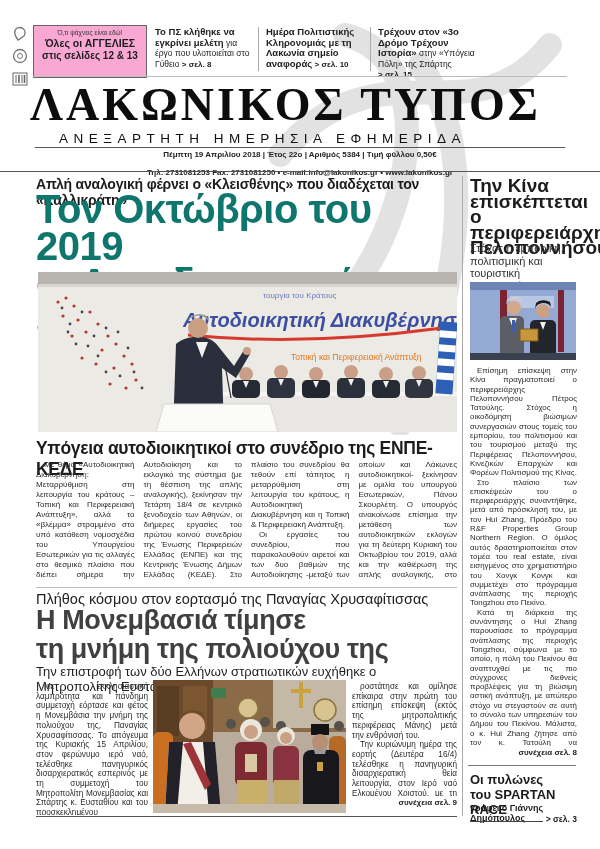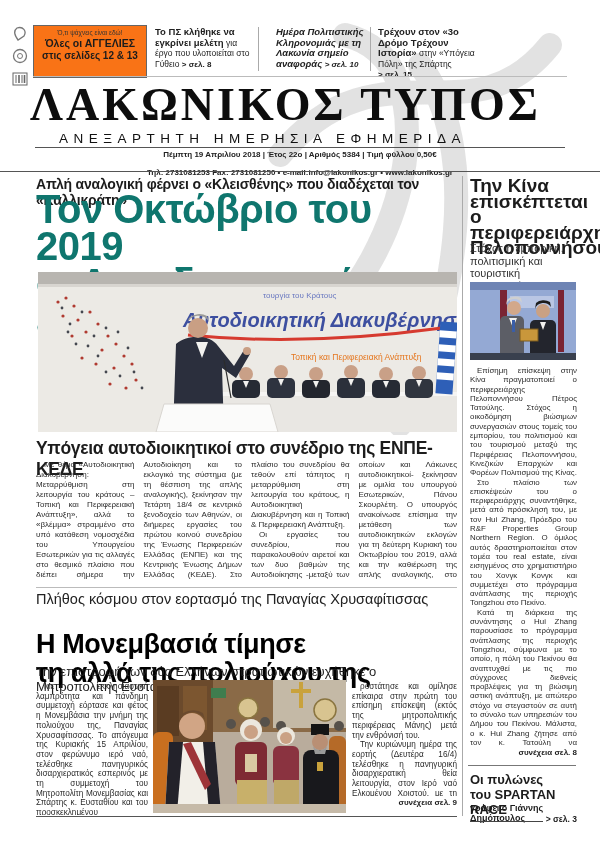--- a/index.html
+++ b/index.html
@@ -6,28 +6,28 @@
   .page{position:relative;width:600px;height:849px;background:#ffffff;overflow:hidden;
         font-family:"Liberation Sans",sans-serif;color:#1c1c1c;margin:0 auto;}
   .abs{position:absolute;}
   
   .watermark{position:absolute;left:250px;top:5px;z-index:0;opacity:.85;}
   .z{position:absolute;z-index:1;}
   
   .leftstrip{left:7px;top:26px;width:24px;height:64px;}
   
   .adbox{left:33px;top:25px;width:112px;height:48px;border:1px solid #666;text-align:center;
-         padding-top:3px;background:#f97316;}
+         padding-top:3px;background:#f9a8d4;}
   .adbox .l1{font-size:6.5px;color:#333;}
   .adbox .l2{font-size:10.5px;font-weight:bold;margin-top:1px;}
   .adbox .l3{font-size:10px;font-weight:bold;margin-top:1px;text-align:center;}
   .teaser{top:27px;width:100px;font-size:8.5px;line-height:10.5px;color:#222;text-align:left;}
   .teaser .tb{font-weight:bold;font-size:9.5px;}
   .teaser .tp{font-weight:bold;font-size:8px;white-space:nowrap;}
-  .t2{left:155px;}  .t3{left:276px;font-style:italic;}  .t4{left:378px;}
+  .t2{left:155px;}  .t3{left:266px;}  .t4{left:378px;}
   .vdiv{width:1px;background:#aaa;top:27px;height:44px;}
   .vd1{left:258px;} .vd2{left:370px;}
   .hrule{background:#555;height:1px;}
   .hthin{background:#bbb;height:1px;}
   
   .mast-title{left:30px;top:78px;width:465px;text-align:center;
       font-family:"Liberation Serif",serif;font-weight:bold;font-size:46px;letter-spacing:3px;
       color:#0d0d0d;white-space:nowrap;}
   .mast-sub{left:30px;top:131px;width:465px;text-align:center;font-size:13.5px;
       letter-spacing:5.5px;color:#111;white-space:nowrap;}
@@ -40,21 +40,21 @@
   .photo1{left:38px;top:272px;width:419px;height:160px;}
   .subhead1{left:36px;top:438px;width:424px;font-size:17.5px;font-weight:bold;letter-spacing:-0.3px;}
   .body1{left:36px;top:460px;width:421px;height:126px;column-count:4;column-gap:9px;
       font-size:8px;line-height:10px;text-align:justify;overflow:hidden;color:#2a2a2a;}
   .body1 p, .bodytxt p{margin:0;text-indent:8px;}
   .cont{font-weight:bold;text-align:right;font-size:8px;}
   
   .rule-mid{left:36px;top:587px;width:421px;}
   .kicker2{left:36px;top:591px;width:424px;font-size:14.5px;color:#222;}
   .headline2{left:36px;top:606px;width:424px;font-size:27px;line-height:29px;font-weight:bold;
-      letter-spacing:-0.4px;color:#000000;margin-top:24px;}
+      letter-spacing:-0.4px;color:#404040;}
   .subhead2{left:36px;top:664px;width:424px;font-size:13px;color:#1e1e1e;}
   .bodytxt{font-size:8.2px;line-height:9.7px;text-align:justify;color:#2a2a2a;overflow:hidden;}
   .colL{left:36px;top:682px;width:112px;height:133px;}
   .photo2{left:153px;top:680px;width:193px;height:133px;}
   .colR{left:352px;top:682px;width:105px;height:114px;}
   .contR{left:352px;top:798px;width:105px;}
   .rule-bot{left:36px;top:816px;width:421px;}
   
   .raildiv{left:462px;top:176px;width:1px;height:640px;background:#aaa;}
   .rc-h{left:470px;top:178px;width:107px;font-size:19px;line-height:15.5px;font-weight:bold;}
@@ -253,21 +253,21 @@
     <p>Με θέμα «Αυτοδιοικητική Διακυβέρνηση: Μεταρρύθμιση στη λειτουργία του κράτους – Τοπική και Περιφερειακή Ανάπτυξη», αλλά το «βλέμμα» στραμμένο στο υπό κατάθεση νομοσχέδια του Υπουργείου Εσωτερικών για τις αλλαγές στο θεσμικό πλαίσιο που διέπει σήμερα την Αυτοδιοίκηση και το εκλογικό της σύστημα (με τη θέσπιση της απλής αναλογικής), ξεκίνησαν την Τετάρτη 18/4 σε κεντρικό ξενοδοχείο των Αθηνών, οι διήμερες εργασίες του πρώτου κοινού συνεδρίου της Ένωσης Περιφερειών Ελλάδας (ΕΝΠΕ) και της Κεντρικής Ένωσης Δήμων Ελλάδας (ΚΕΔΕ). Στο πλαίσιο του συνεδρίου θα τεθούν επί τάπητος η μεταρρύθμιση στη λειτουργία του κράτους, η Αυτοδιοικητική Διακυβέρνηση και η Τοπική &amp; Περιφερειακή Ανάπτυξη.</p>
     <p>Οι εργασίες του συνεδρίου, που παρακολουθούν αιρετοί και των δυο βαθμών της Αυτοδιοίκησης -μεταξύ των οποίων και Λάκωνες αυτοδιοικητικοί- ξεκίνησαν με ομιλία του υπουργού Εσωτερικών, Πάνου Σκουρλέτη. Ο υπουργός ανακοίνωσε επίσημα την μετάθεση των αυτοδιοικητικών εκλογών για τη δεύτερη Κυριακή του Οκτωβρίου του 2019, αλλά και την καθιέρωση της απλής αναλογικής, στο πλαίσιο του προγράμματος «Κλεισθένης 1» που θα αντικαταστήσει τον «Καλλικράτη».</p>
 
   </div>
 
   <div class="abs z hthin rule-mid"></div>
 
   <div class="abs z kicker2">Πλήθος κόσμου στον εορτασμό της Παναγίας Χρυσαφίτισσας</div>
   <div class="abs z headline2">
     <div>Η Μονεμβασιά τίμησε</div>
-    <div>τη αλλά της πολιούχου της</div>
+    <div>τη μνήμη της πολιούχου της</div>
   </div>
   <div class="abs z subhead2">Την επιστροφή των δύο Ελλήνων στρατιωτικών ευχήθηκε ο Μητροπολίτης Ευστάθιος</div>
 
   <div class="abs z bodytxt colL">
     <p>Με εκκλησιαστική λαμπρότητα και πάνδημη συμμετοχή εόρτασε και φέτος η Μονεμβάσια την μνήμη της πολιούχου της, Παναγίας Χρυσαφίτισσας. Το απόγευμα της Κυριακής 15 Απριλίου, στον φερώνυμο ιερό ναό, τελέσθηκε πανηγυρικός δισαρχιερατικός εσπερινός με τη συμμετοχή του Μητροπολίτη Μονεμβασίας και Σπάρτης κ. Ευσταθίου και του προσκεκλημένου σεβασμιωτάτου Μητροπολίτη Μάνης κ. Χρυσοστόμου Γ΄, ο οποίος χο-</p>
   </div>
 
   <svg class="abs z photo2" width="193" height="133" viewBox="0 0 193 133">
     <rect width="193" height="133" fill="#b9ac9c"></rect>
     <rect width="193" height="52" fill="#8a6a47"></rect>

